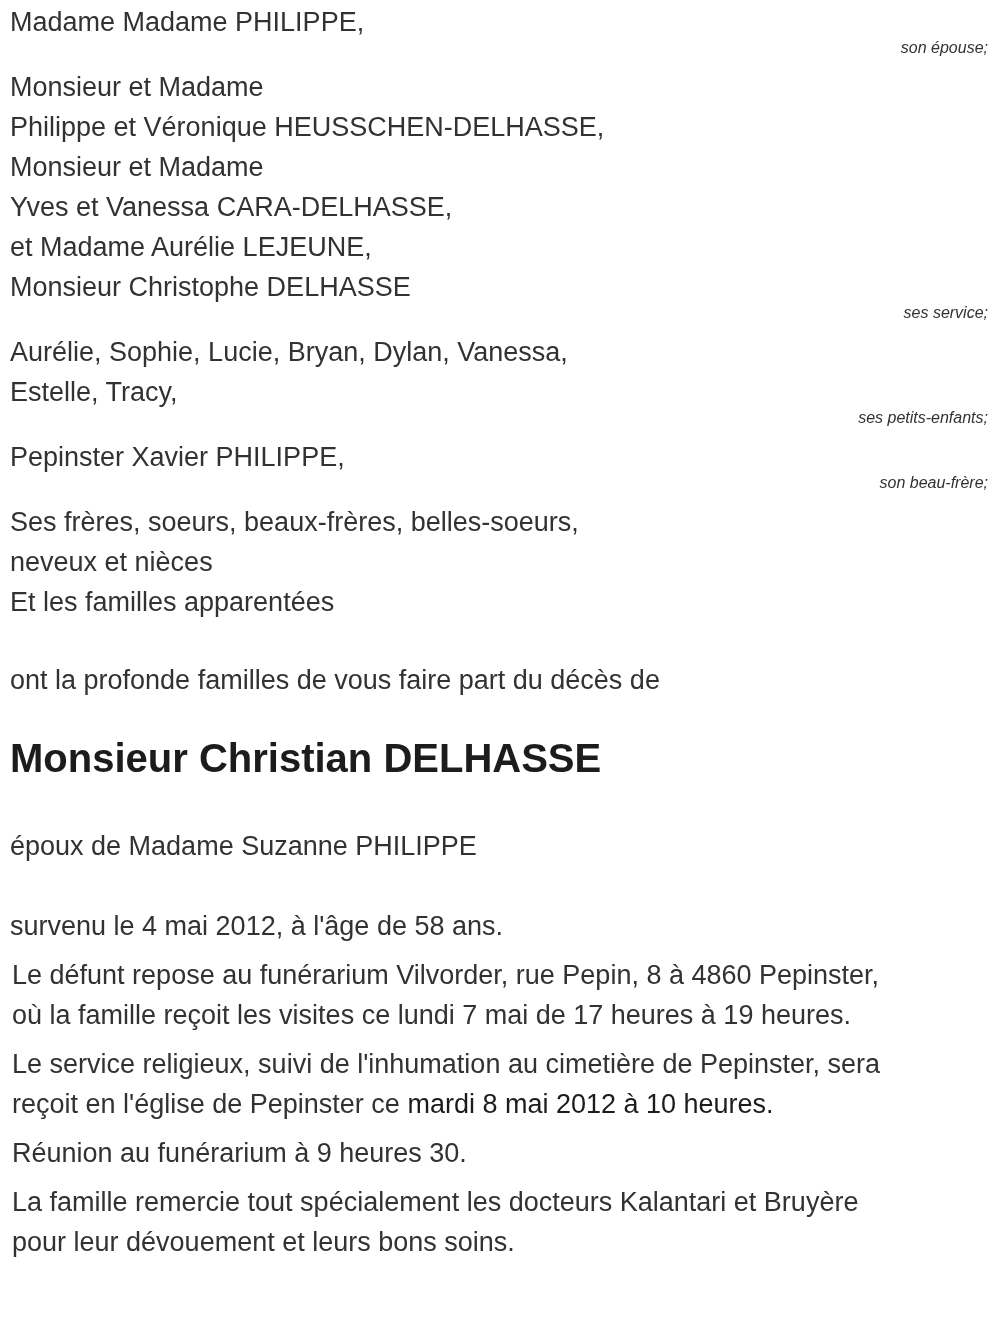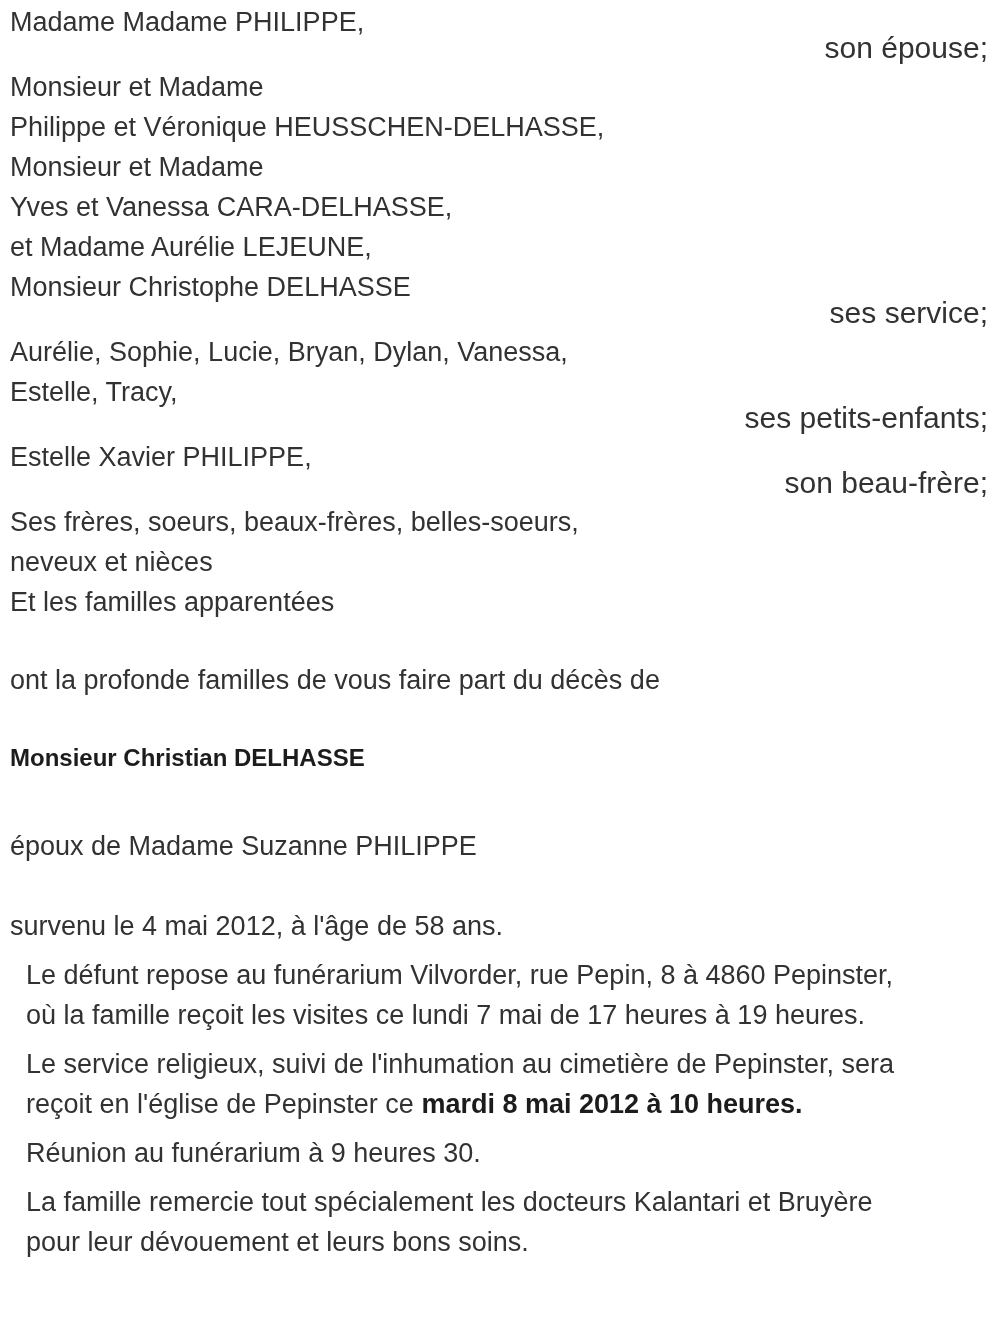--- a/index.html
+++ b/index.html
@@ -11,40 +11,41 @@
     background: #ffffff;
     color: #323232;
     font-family: "Liberation Sans", sans-serif;
     font-size: 27px;
     line-height: 40px;
     overflow: hidden;
   }
   p { margin: 0; }
   .names-line { white-space: nowrap; }
   .relation {
-    font-size: 30px;
+    font-style: italic;
+    font-size: 16px;
     line-height: 25px;
     text-align: right;
     position: relative;
     top: -7px;
     white-space: nowrap;
   }
   .opening { margin: 38px 0 0 0; }
   .deceased {
-    font-size: 24px;
+    font-size: 40px;
     line-height: 56px;
     font-weight: 700;
     color: #1c1c1c;
     margin: 30px 0 40px 0;
     white-space: nowrap;
   }
   .spouse { margin: 0 0 40px 0; }
   .death  { margin: 0 0 9px 0; white-space: nowrap; }
-  .para   { margin: 0 0 9px 16px; white-space: nowrap; }
-  .para strong { font-weight: 700; color: #1c1c1c; }
+  .para   { margin: 0 0 9px 2px; white-space: nowrap; }
+  .para strong { font-weight: 400; color: #1c1c1c; }
 </style>
 </head>
 <body>
 
 <div>
     <div class="group">
       <div class="names-line">Madame Madame PHILIPPE,</div>
       <div class="relation">son épouse;</div>
     </div>
     <div class="group">
@@ -55,21 +56,21 @@
       <div class="names-line">et Madame Aurélie LEJEUNE,</div>
       <div class="names-line">Monsieur Christophe DELHASSE</div>
       <div class="relation">ses service;</div>
     </div>
     <div class="group">
       <div class="names-line">Aurélie, Sophie, Lucie, Bryan, Dylan, Vanessa,</div>
       <div class="names-line">Estelle, Tracy,</div>
       <div class="relation">ses petits-enfants;</div>
     </div>
     <div class="group">
-      <div class="names-line">Estelle Xavier PHILIPPE,</div>
+      <div class="names-line">Pepinster Xavier PHILIPPE,</div>
       <div class="relation">son beau-frère;</div>
     </div>
     <div class="group">
       <div class="names-line">Ses frères, soeurs, beaux-frères, belles-soeurs,</div>
       <div class="names-line">neveux et nièces</div>
       <div class="names-line">Et les familles apparentées</div>
     </div>
   </div>
 
 <p class="opening">ont la profonde familles de vous faire part du décès de</p>

